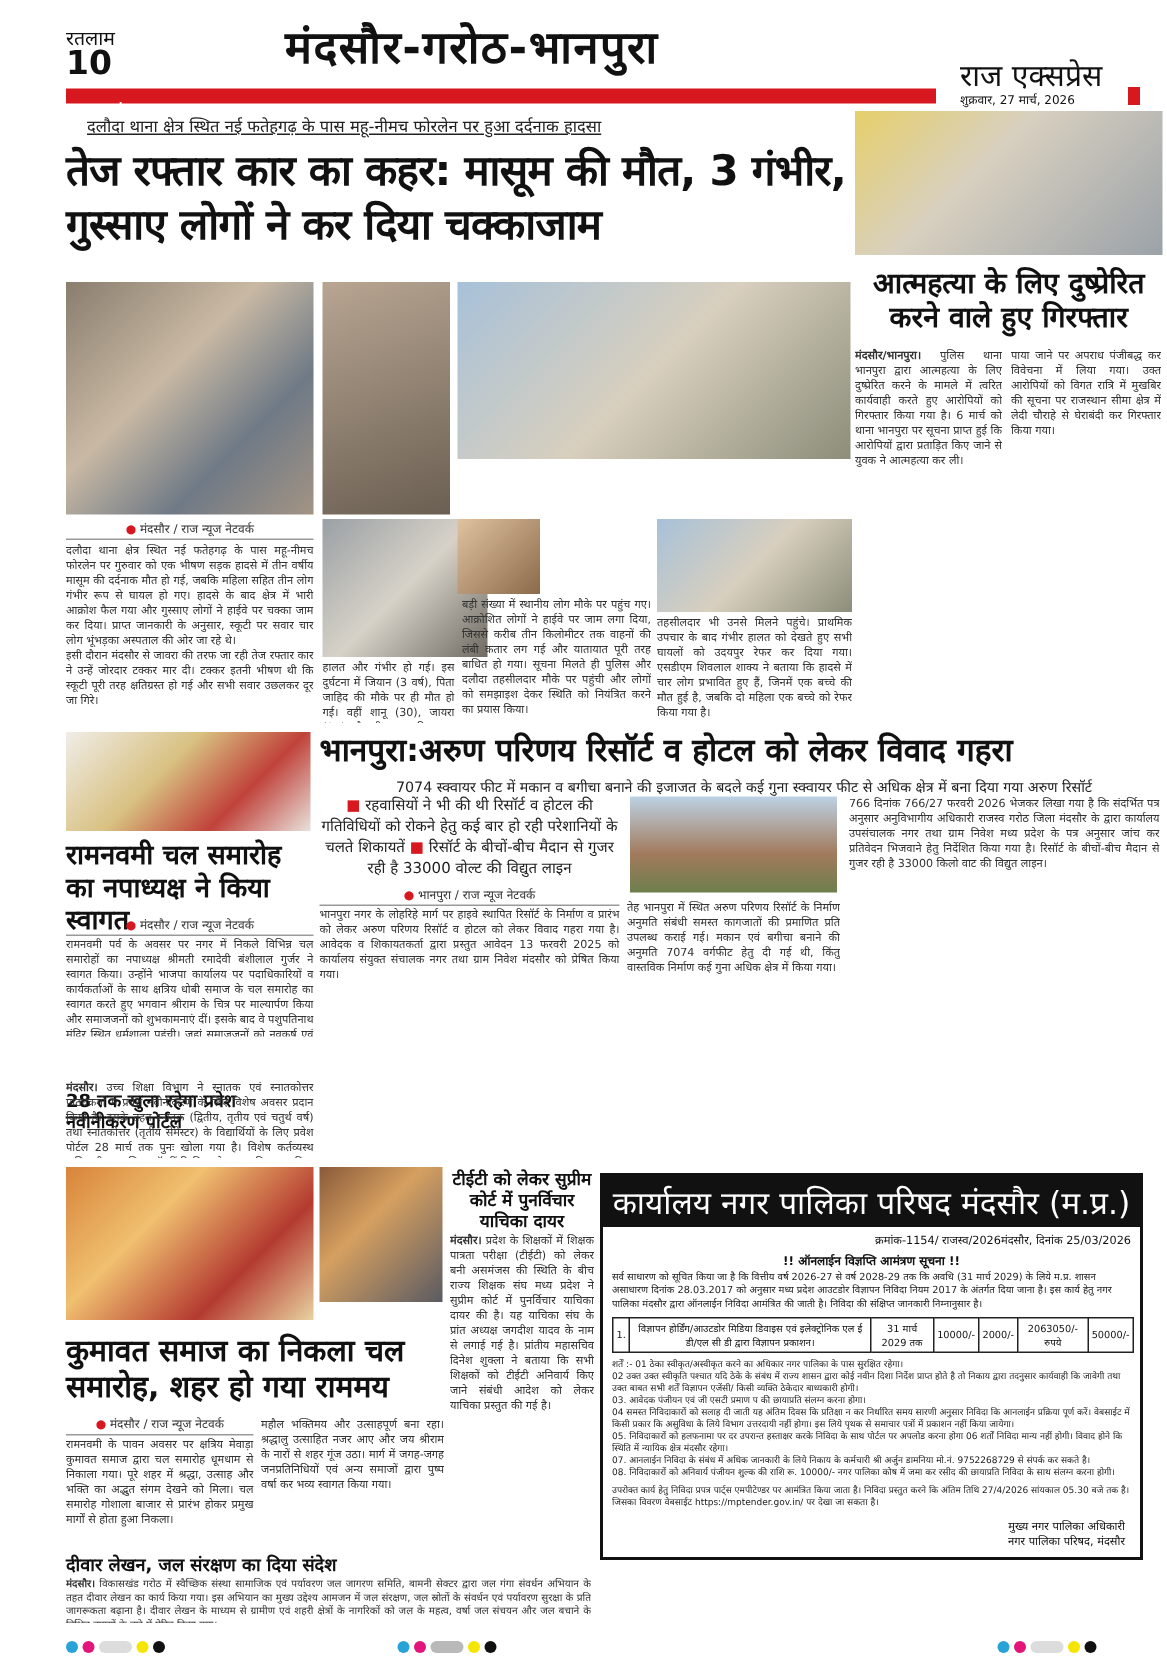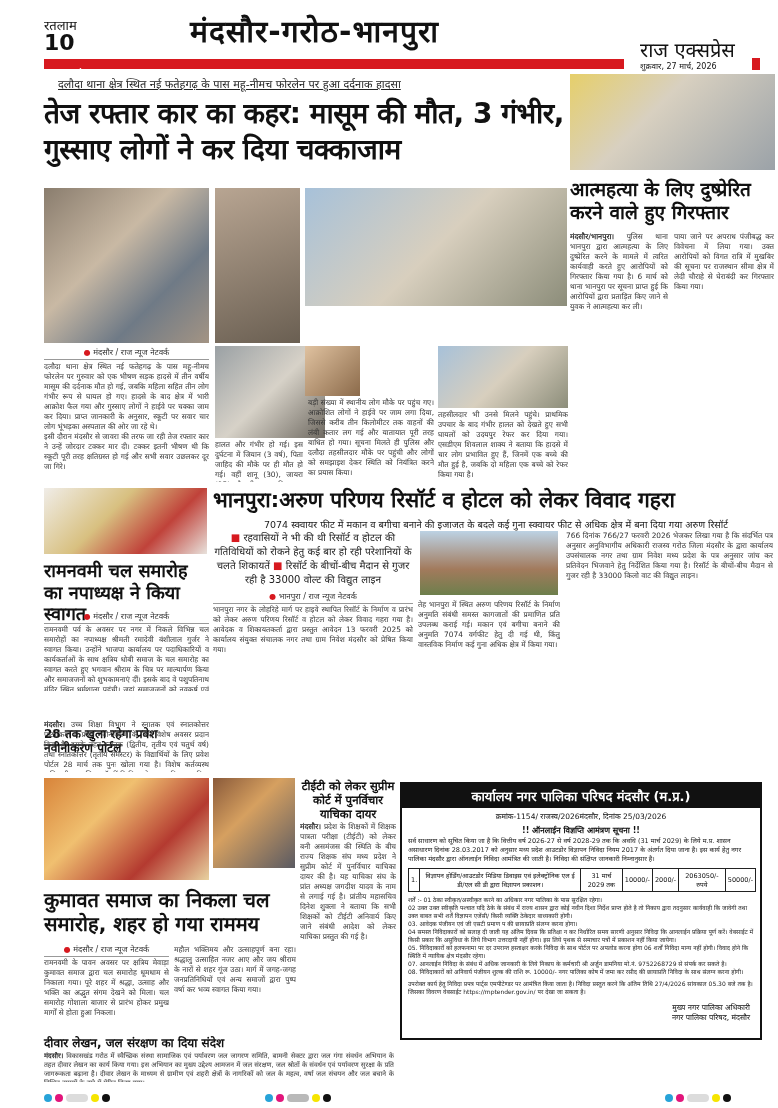--- a/index.html
+++ b/index.html
@@ -19,22 +19,22 @@
 .photo.blue{background:linear-gradient(135deg,#a7c1d9,#d8cfbe 50%,#8c8d7a)}
 .photo.red{background:linear-gradient(135deg,#c64b3e,#e8b060 40%,#7e6a5a)}
 .photo.grey{background:linear-gradient(135deg,#9aa0a4,#d7d2c8 50%,#6f6a62)}
 .byline{font-size:8px;color:#333;border-bottom:1px solid #999;padding-bottom:2px;text-align:center}
 .byline .dot{color:#d7191f}
 .body{font-size:7.4px;line-height:10px;color:#333;text-align:justify}
 .h2{font-weight:bold;line-height:1.2}
 .subhead{font-size:10px;line-height:14px;color:#222;text-align:center}
 .sub-red{color:#d7191f}
 .ad{left:400px;top:782px;width:362px;height:258px;border:2px solid #111}
-.ad-title{background:#111;color:#fff;text-align:center;font-size:13px;font-weight:bold;padding:3px 0}
-.ad-row{display:flex;justify-content:center;font-size:7.5px;padding:3px 6px}
+.ad-title{background:#111;color:#fff;text-align:center;font-size:21px;font-weight:normal;padding:3px 0}
+.ad-row{display:flex;justify-content:flex-end;font-size:7.5px;padding:3px 6px}
 .ad-notice{text-align:center;font-size:8px;font-weight:bold}
 .ad-body{font-size:6.5px;line-height:9px;padding:2px 6px;color:#222}
 table{border-collapse:collapse;margin:2px 6px;width:348px;font-size:6.5px}
 td,th{border:1px solid #222;padding:2px;text-align:center;font-weight:normal}
 .sign{text-align:right;font-size:7.5px;font-weight:normal;padding:4px 10px}
 .reg{display:flex;gap:3px;align-items:center}
 .reg span{width:8px;height:8px;border-radius:50%}
 .reg .bar{width:22px;border-radius:4px}
 </style>
 </head>
@@ -61,21 +61,21 @@
 <div class="abs byline" style="left:44px;top:346px;width:165px"><span class="dot">● </span><span>मंदसौर / राज न्यूज नेटवर्क</span></div>
 <div class="abs body" style="left:44px;top:362px;width:165px;height:120px;overflow:hidden">
     <p>दलौदा थाना क्षेत्र स्थित नई फतेहगढ़ के पास महू-नीमच फोरलेन पर गुरुवार को एक भीषण सड़क हादसे में तीन वर्षीय मासूम की दर्दनाक मौत हो गई, जबकि महिला सहित तीन लोग गंभीर रूप से घायल हो गए। हादसे के बाद क्षेत्र में भारी आक्रोश फैल गया और गुस्साए लोगों ने हाईवे पर चक्का जाम कर दिया। प्राप्त जानकारी के अनुसार, स्कूटी पर सवार चार लोग भूंभड़का अस्पताल की ओर जा रहे थे।</p>
     <p>इसी दौरान मंदसौर से जावरा की तरफ जा रही तेज रफ्तार कार ने उन्हें जोरदार टक्कर मार दी। टक्कर इतनी भीषण थी कि स्कूटी पूरी तरह क्षतिग्रस्त हो गई और सभी सवार उछलकर दूर जा गिरे।</p>
   </div>
 <div class="abs body" style="left:215px;top:440px;width:88px;height:42px;overflow:hidden">हालत और गंभीर हो गई। इस दुर्घटना में जियान (3 वर्ष), पिता जाहिद की मौके पर ही मौत हो गई। वहीं शानू (30), जायरा (25) और तीन माह की मासूम हानिया गंभीर रूप से घायल हो गए।</div>
 <div class="abs body" style="left:308px;top:398px;width:126px;height:84px;overflow:hidden">बड़ी संख्या में स्थानीय लोग मौके पर पहुंच गए। आक्रोशित लोगों ने हाईवे पर जाम लगा दिया, जिससे करीब तीन किलोमीटर तक वाहनों की लंबी कतार लग गई और यातायात पूरी तरह बाधित हो गया। सूचना मिलते ही पुलिस और दलौदा तहसीलदार मौके पर पहुंची और लोगों को समझाइश देकर स्थिति को नियंत्रित करने का प्रयास किया।</div>
 <div class="abs body" style="left:438px;top:410px;width:130px;height:72px;overflow:hidden">तहसीलदार भी उनसे मिलने पहुंचे। प्राथमिक उपचार के बाद गंभीर हालत को देखते हुए सभी घायलों को उदयपुर रेफर कर दिया गया। एसडीएम शिवलाल शाक्य ने बताया कि हादसे में चार लोग प्रभावित हुए हैं, जिनमें एक बच्चे की मौत हुई है, जबकि दो महिला एक बच्चे को रेफर किया गया है।</div>
 
 <div class="abs photo red" style="left:570px;top:74px;width:205px;height:96px;background:linear-gradient(135deg,#e6cf6a,#d8d0c0 40%,#9ba2a8)"></div>
-<div class="abs h2" style="left:570px;top:178px;width:205px;font-size:19px;text-align:left">आत्महत्या के लिए दुष्प्रेरित करने वाले हुए गिरफ्तार</div>
+<div class="abs h2" style="left:570px;top:178px;width:205px;font-size:19px;text-align:center">आत्महत्या के लिए दुष्प्रेरित करने वाले हुए गिरफ्तार</div>
 <div class="abs body" style="left:570px;top:232px;width:98px;height:250px;overflow:hidden"><b>मंदसौर/भानपुरा।</b> <span>पुलिस थाना भानपुरा द्वारा आत्महत्या के लिए दुष्प्रेरित करने के मामले में त्वरित कार्यवाही करते हुए आरोपियों को गिरफ्तार किया गया है। 6 मार्च को थाना भानपुरा पर सूचना प्राप्त हुई कि आरोपियों द्वारा प्रताड़ित किए जाने से युवक ने आत्महत्या कर ली।</span></div>
 <div class="abs body" style="left:674px;top:232px;width:100px;height:250px;overflow:hidden">पाया जाने पर अपराध पंजीबद्ध कर विवेचना में लिया गया। उक्त आरोपियों को विगत रात्रि में मुखबिर की सूचना पर राजस्थान सीमा क्षेत्र में लेदी चौराहे से घेराबंदी कर गिरफ्तार किया गया।</div>
 
 <div class="abs photo red" style="left:44px;top:488px;width:163px;height:66px;background:linear-gradient(135deg,#f0ede8,#d8c080 40%,#c0423a 70%,#e8e2dc)"></div>
 <div class="abs h2" style="left:44px;top:560px;width:165px;font-size:18px">रामनवमी चल समारोह का नपाध्यक्ष ने किया स्वागत</div>
 <div class="abs byline" style="left:44px;top:610px;width:165px"><span class="dot">● </span><span>मंदसौर / राज न्यूज नेटवर्क</span></div>
 <div class="abs body" style="left:44px;top:625px;width:165px;height:66px;overflow:hidden">रामनवमी पर्व के अवसर पर नगर में निकले विभिन्न चल समारोहों का नपाध्यक्ष श्रीमती रमादेवी बंशीलाल गुर्जर ने स्वागत किया। उन्होंने भाजपा कार्यालय पर पदाधिकारियों व कार्यकर्ताओं के साथ क्षत्रिय धोबी समाज के चल समारोह का स्वागत करते हुए भगवान श्रीराम के चित्र पर माल्यार्पण किया और समाजजनों को शुभकामनाएं दीं। इसके बाद वे पशुपतिनाथ मंदिर स्थित धर्मशाला पहुंची। जहां समाजजनों को नवकर्ष एवं रामनवमी की बधाई दी। वहीं श्रीचौहान गौशाला पर कुमावत समाज के चल समारोह का भी स्वागत कर पुष्प वर्षा की गई।</div>
 
 <div class="abs h2" style="left:44px;top:727px;width:165px;font-size:12px">28 तक खुला रहेगा प्रवेश नवीनीकरण पोर्टल</div>
 <div class="abs body" style="left:44px;top:720px;width:165px;height:52px;overflow:hidden"><b>मंदसौर।</b> <span>उच्च शिक्षा विभाग ने स्नातक एवं स्नातकोत्तर पाठ्यक्रमों में प्रवेश नवीनीकरण के लिए विशेष अवसर प्रदान किया है। इसके तहत स्नातक (द्वितीय, तृतीय एवं चतुर्थ वर्ष) तथा स्नातकोत्तर (तृतीय सेमेस्टर) के विद्यार्थियों के लिए प्रवेश पोर्टल 28 मार्च तक पुनः खोला गया है। विशेष कर्तव्यस्थ अधिकारी उच्च शिक्षा डॉ. रिंकी मिश्रा ने बताया कि यह सुविधा विशेष रूप से उन विद्यार्थियों के लिए है, जो पूरक परीक्षा परिणाम देर से घोषित होने के कारण निर्धारित समय-सीमा में प्रवेश नवीनीकरण की प्रक्रिया पूरी नहीं कर पाए थे।</span></div>

